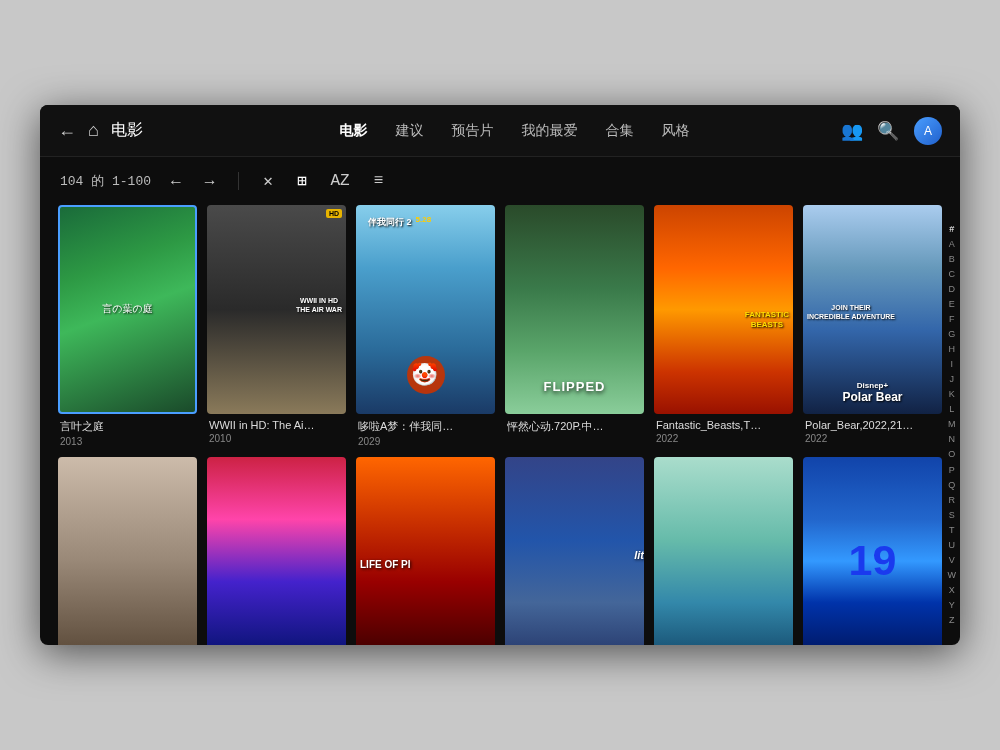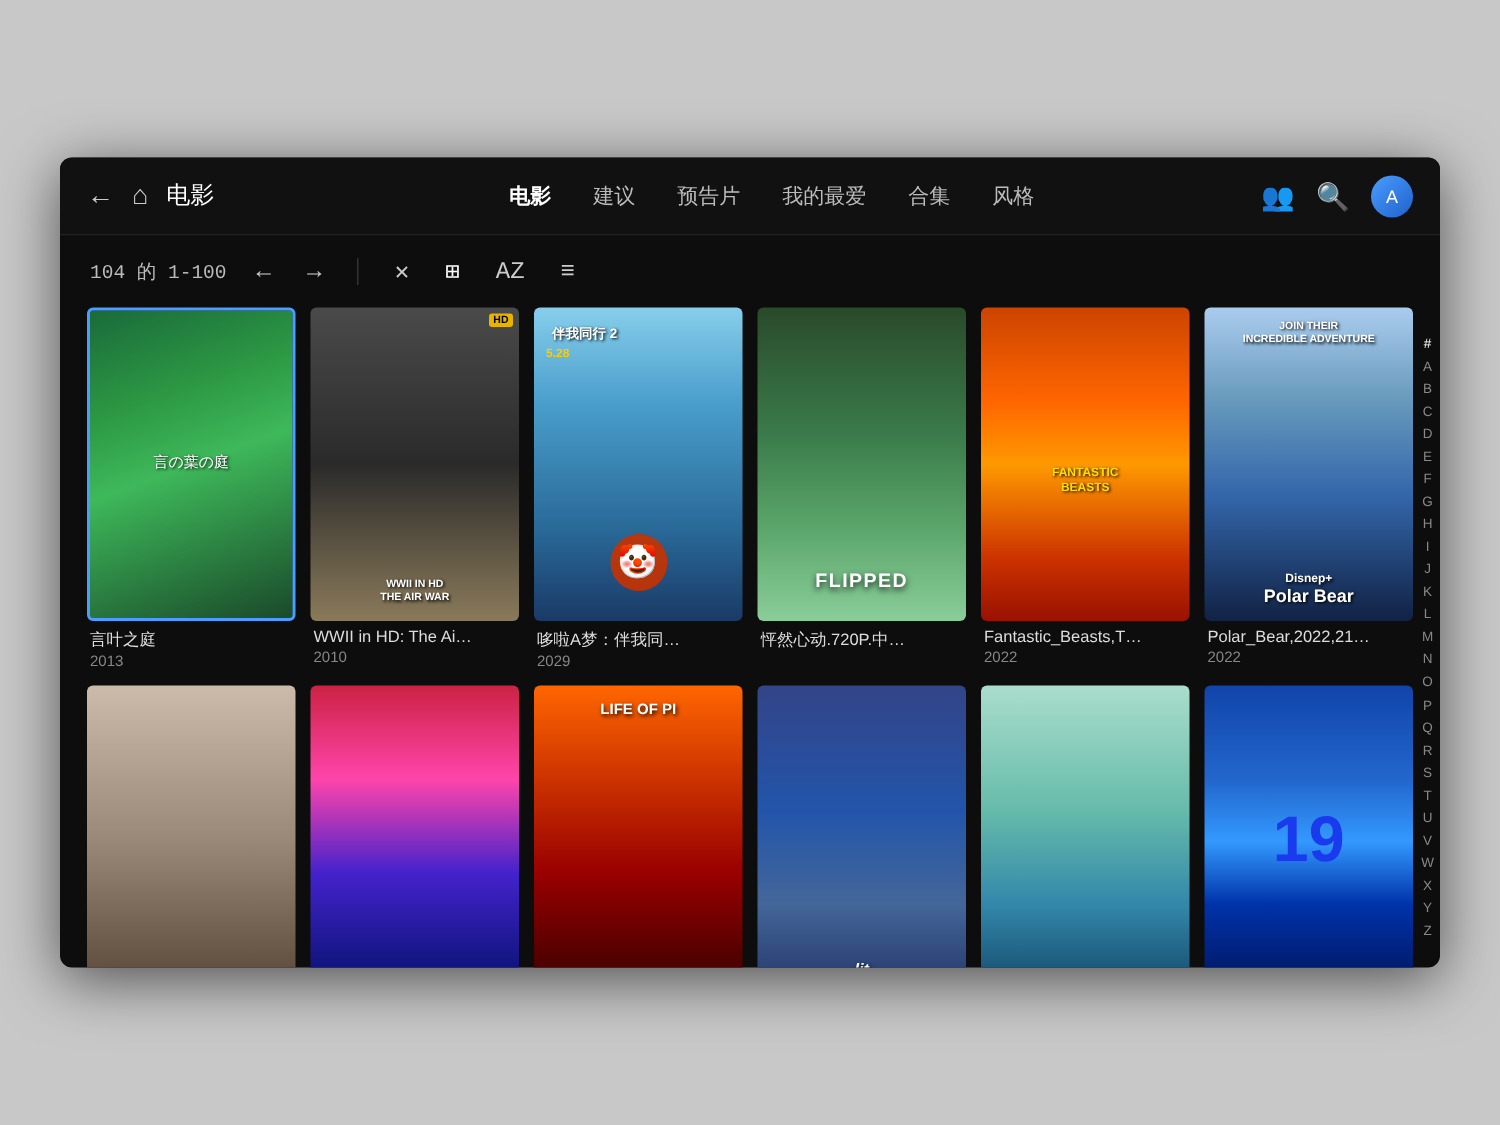--- a/index.html
+++ b/index.html
@@ -210,21 +210,20 @@
 
     .alpha-char.active {
       color: #fff;
     }
 
     
     .poster-overlay {
       position: absolute;
       inset: 0;
       display: flex;
-      flex-direction: column;
       justify-content: center;
       align-items: center;
     }
 
     .poster-text-jp {
       color: #fff;
       font-size: 10px;
       text-align: center;
       line-height: 1.4;
       text-shadow: 1px 1px 2px #000;
@@ -365,21 +364,21 @@
         </div>
       </div>
       <div class="movie-info">
         <div class="movie-name">怦然心动.720P.中…</div>
         <div class="movie-year"></div>
       </div>
     </div>
 
     <div class="movie-card">
       <div class="movie-poster poster-5">
-        <div class="poster-overlay" style="justify-content:center; padding-top:22px;">
+        <div class="poster-overlay" style="justify-content:flex-end; padding-top:22px;">
           <span class="poster-text-en" style="font-size:8px; color:#ffdd00; font-weight:900; text-align:center;">FANTASTIC<br>BEASTS</span>
         </div>
       </div>
       <div class="movie-info">
         <div class="movie-name">Fantastic_Beasts,T…</div>
         <div class="movie-year">2022</div>
       </div>
     </div>
 
     <div class="movie-card">

